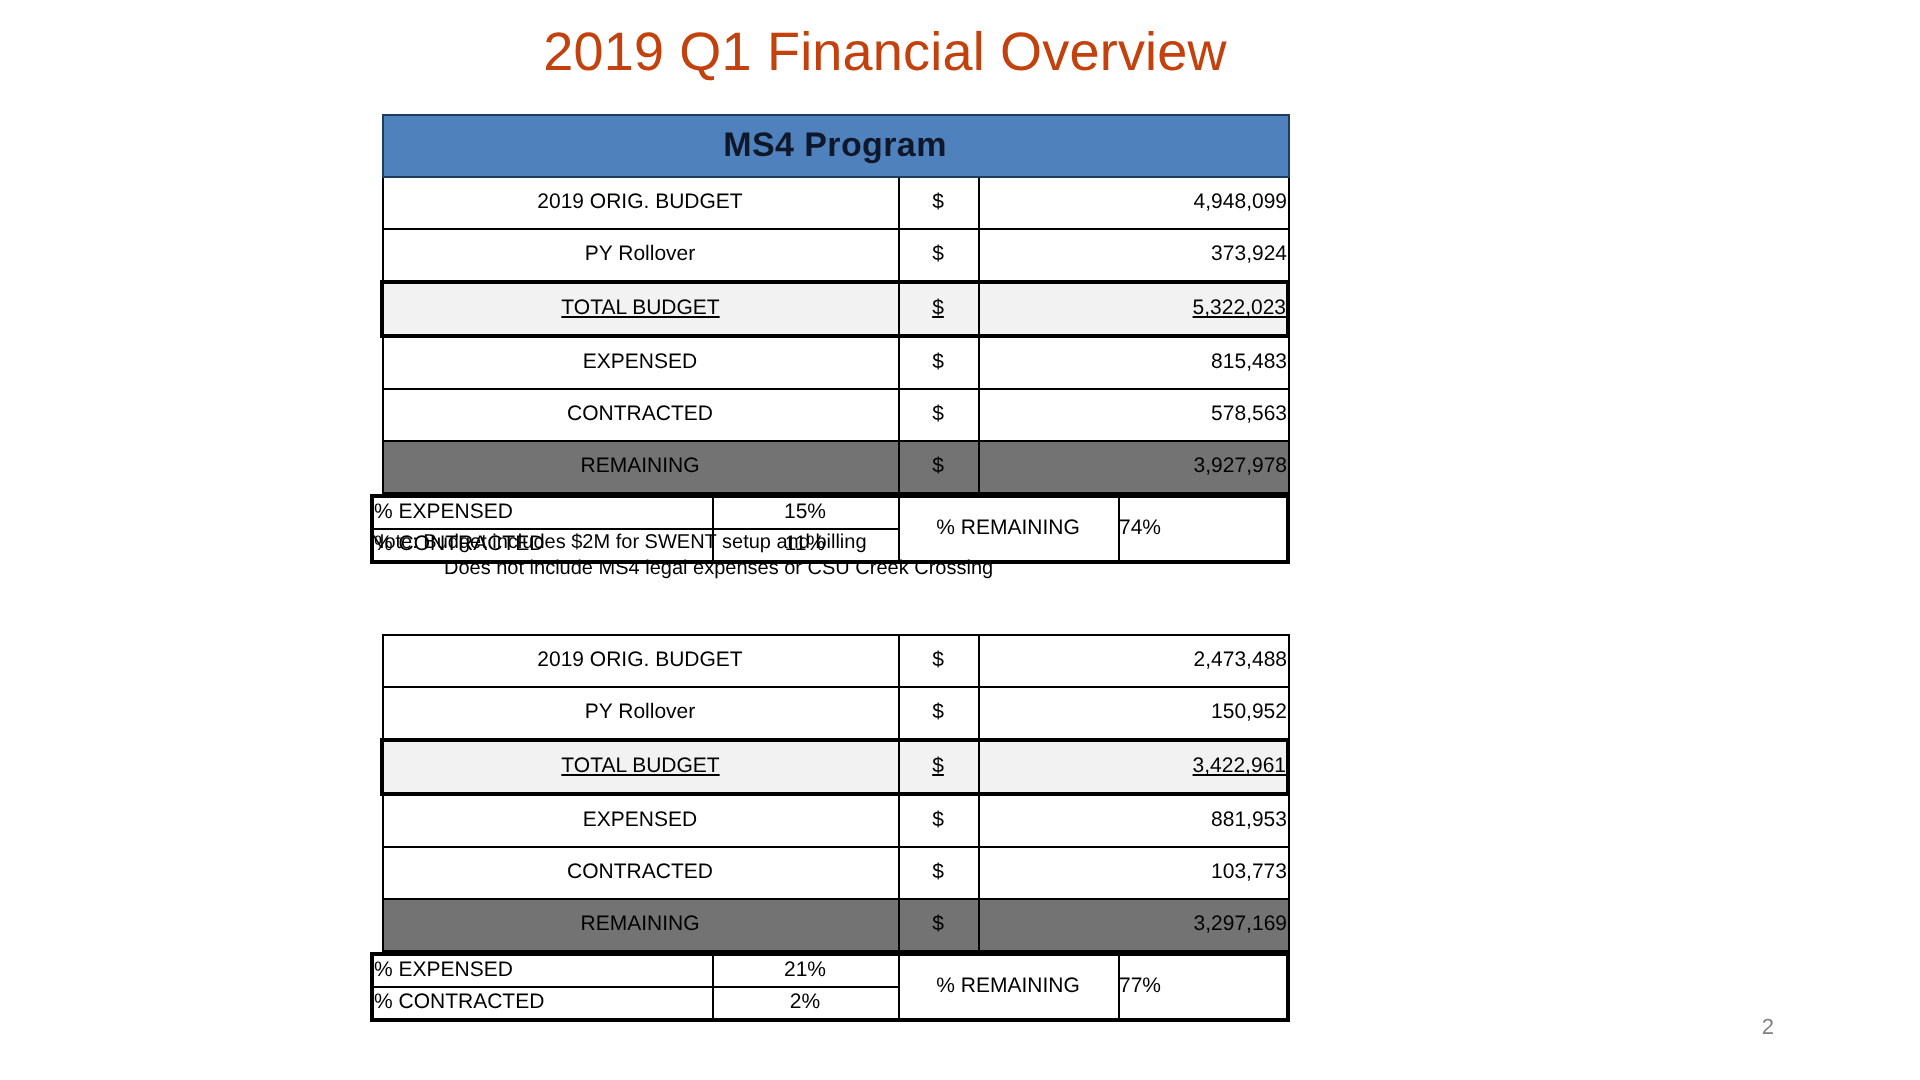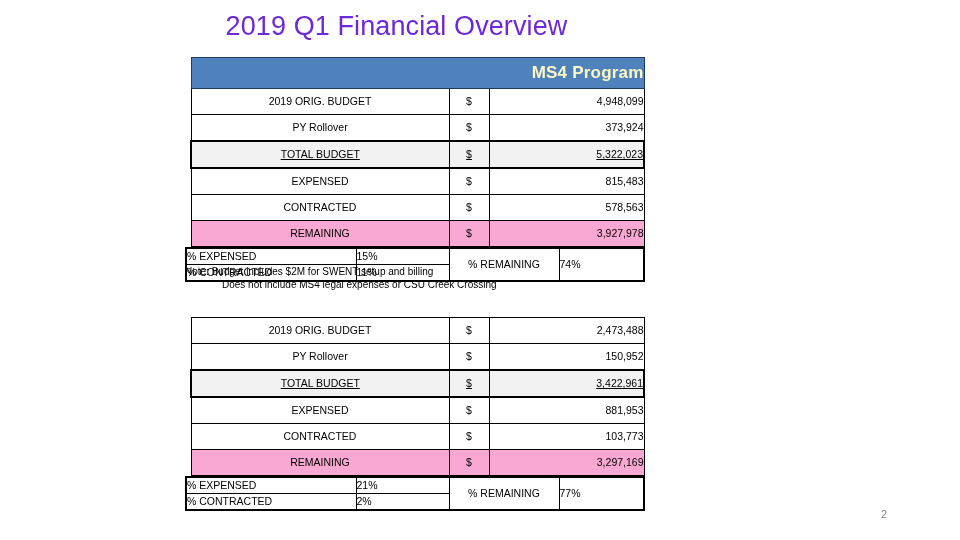--- a/index.html
+++ b/index.html
@@ -20,22 +20,23 @@
   
   .slide-title {
     position: absolute;
     left: 0;
     top: 11px;
     width: 793px;
     text-align: center;
     font-size: 27px;
     font-weight: 300;
     letter-spacing: 0.1px;
-    color: #6d28d9;
+    color: #c2410c;
     white-space: nowrap;
+    padding-left: 46px;
   }
 
   
   .table-block {
     position: absolute;
     left: 185px;
     width: 458px;
   }
   #block-ms4 { top: 57px; }
   #block-drainage { top: 317px; }
@@ -56,24 +57,24 @@
     border: 1px solid #000000;
     padding: 0;
     height: 25px;
     line-height: 25px;
     vertical-align: middle;
   }
 
   
   tr.hdr th {
     background: #4F81BD;
-    color: #fef9c3;
+    color: #0f172a;
     font-size: 17px;
     font-weight: bold;
-    text-align: right;
+    text-align: center;
     height: 30px;
     line-height: 30px;
     border: 1px solid #2f5party;
     border: 1px solid #1f3b5e;
     letter-spacing: 0.2px;
   }
 
   td.lbl {
     text-align: center;
     font-size: 10.5px;
@@ -93,21 +94,21 @@
     background: #F2F2F2;
     border-top: 2px solid #000000;
     border-bottom: 2px solid #000000;
     text-decoration: underline;
   }
   tr.total td.first { border-left: 2px solid #000000; }
   tr.total td.last  { border-right: 2px solid #000000; }
 
   
   tr.remaining td {
-    background: #f9a8d4;
+    background: #737373;
   }
 
   
   table.pct {
     border-collapse: collapse;
     table-layout: fixed;
     width: 458px;
     margin-left: 0;     
     font-size: 10.5px;
     border: 2px solid #000000;
@@ -124,20 +125,21 @@
     padding: 0;
     vertical-align: middle;
     background: #ffffff;
   }
   td.p-lbl {
     text-align: left;
     padding-left: 0px;
     font-size: 10.5px;
   }
   td.p-num {
+    text-align: center;
     font-size: 10.5px;
   }
   td.p-rlbl {
     text-align: center;
     padding-left: 1px;
     font-size: 10.5px;
   }
   td.p-rnum {
     text-align: left;
     font-size: 10.5px;

